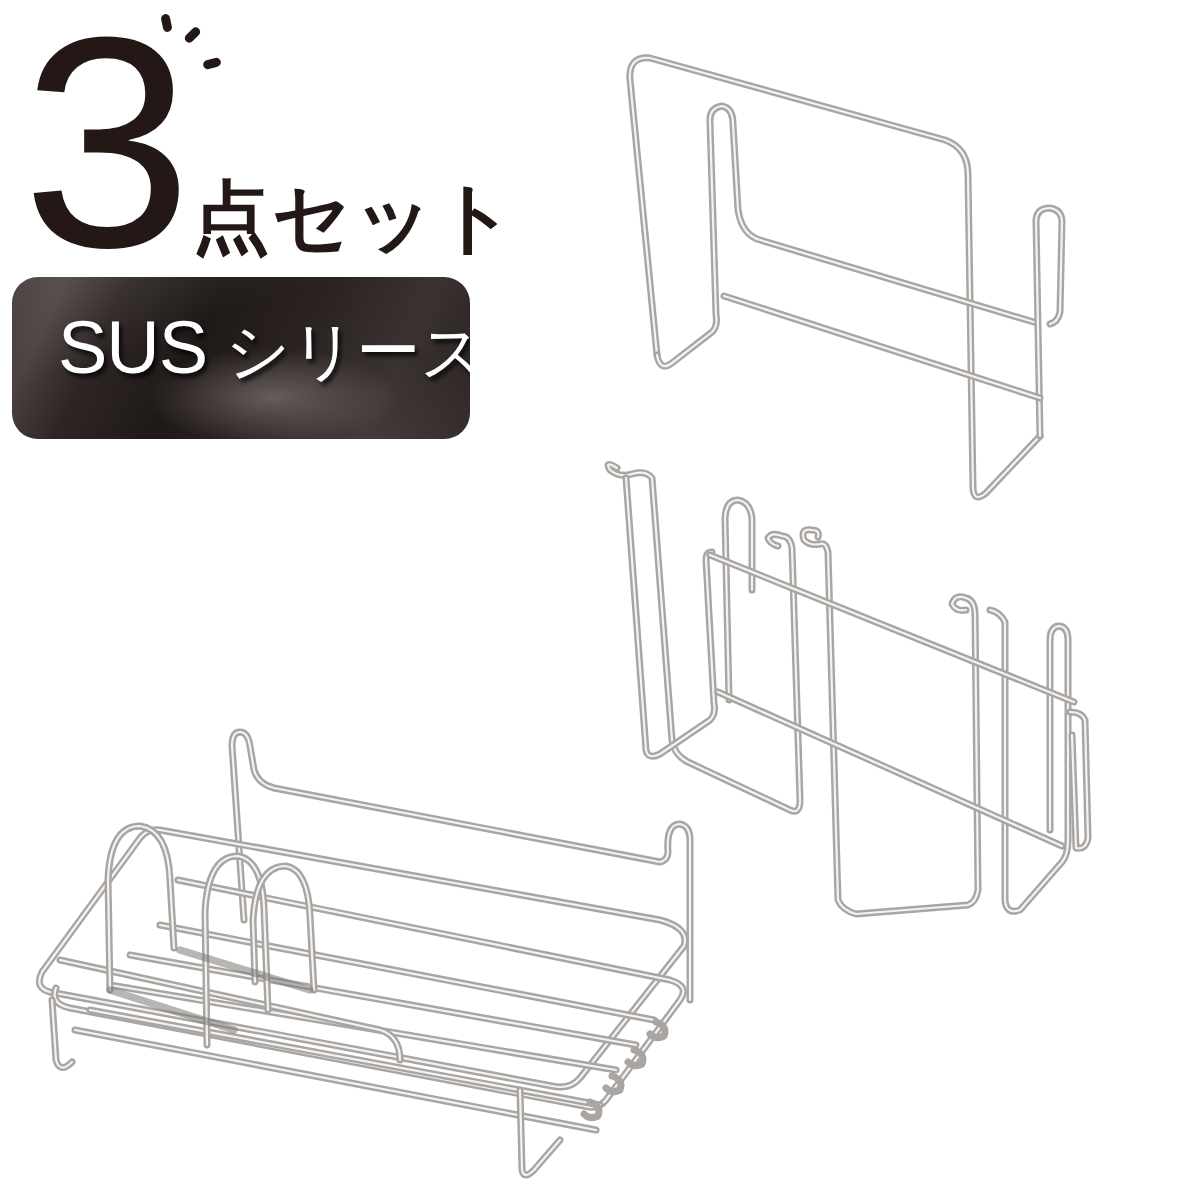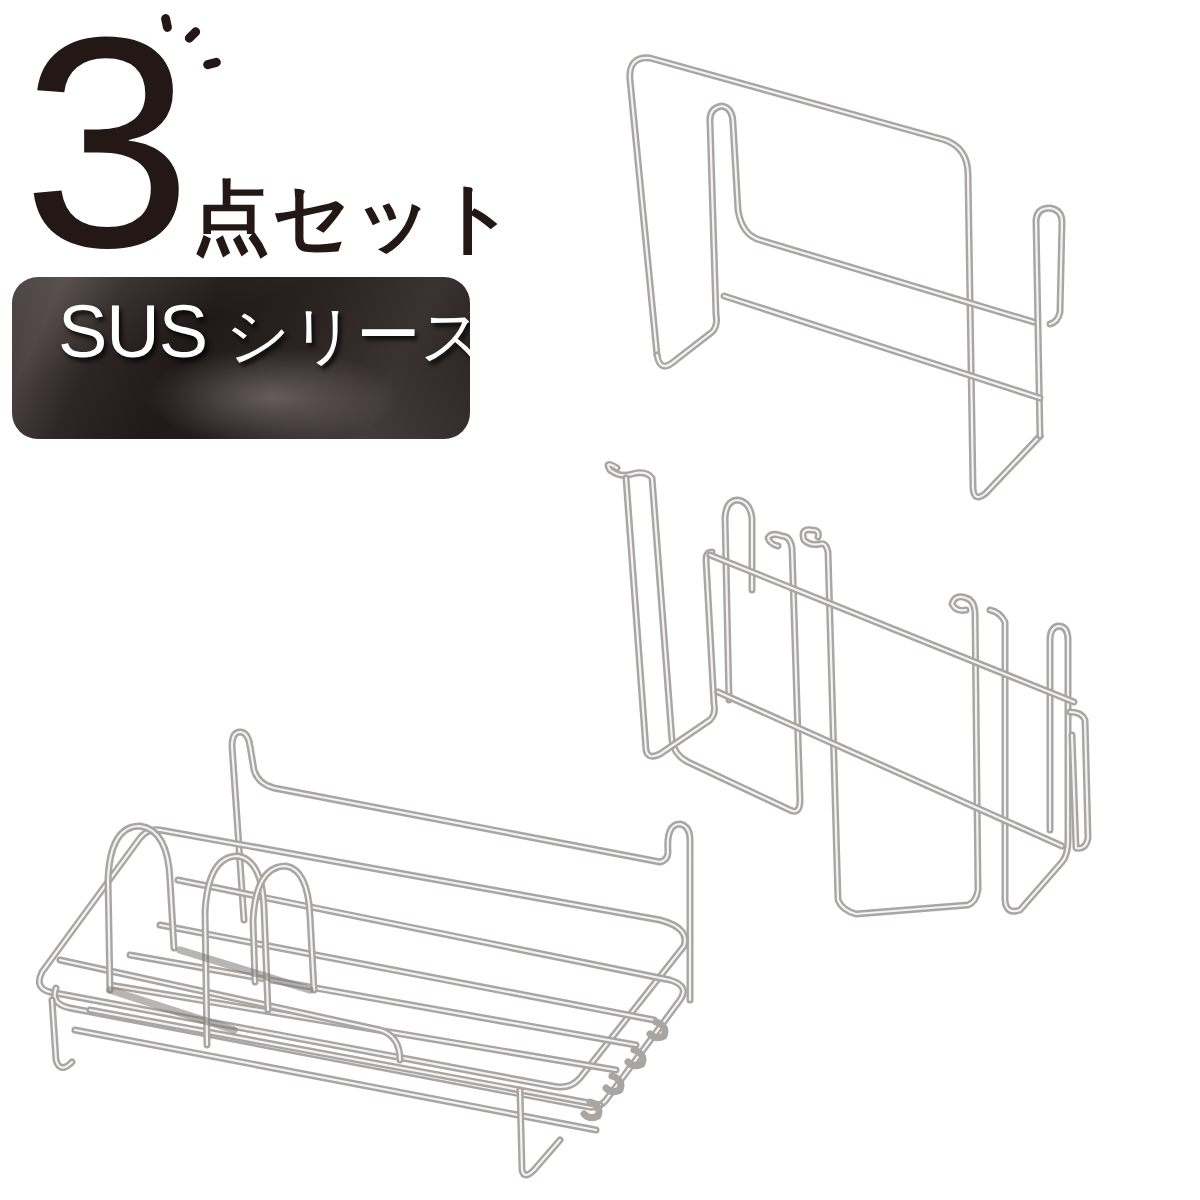--- a/index.html
+++ b/index.html
@@ -17,21 +17,21 @@
               color: #231815; letter-spacing: 2px; white-space: nowrap; }
 
   
   .badge { left: 12px; top: 277px; width: 458px; height: 162px; border-radius: 26px;
            background:
              radial-gradient(ellipse 180px 70px at 260px 120px, rgba(150,140,138,0.55), rgba(0,0,0,0) 70%),
              linear-gradient(115deg, #3a3231 0%, #4a4140 10%, #2d2625 22%, #1f1918 40%, #2a2322 60%, #3b3332 80%, #241d1c 100%);
            overflow: hidden; }
   .badge::after { content: ""; position: absolute; left: 0; top: 0; right: 0; bottom: 0;
                   background: linear-gradient(160deg, rgba(255,255,255,0.10) 0%, rgba(255,255,255,0) 35%, rgba(255,255,255,0) 70%, rgba(255,255,255,0.08) 100%); }
-  .badge-title { position: absolute; left: 46px; top: 12px; font-size: 74px; line-height: 86px; color: #ffffff;
+  .badge-title { position: absolute; left: 46px; top: 28px; font-size: 74px; line-height: 86px; color: #ffffff;
                  font-family: "Liberation Sans", "DejaVu Sans", sans-serif; white-space: nowrap;
                  text-shadow: 3px 4px 4px rgba(0,0,0,0.75); z-index: 2; letter-spacing: -1px; }
   .badge-title .jp { font-family: "DejaVu Sans", sans-serif; font-size: 64px; margin-left: 18px; letter-spacing: 0; }
   .pill { position: absolute; left: 43px; top: 99px; width: 405px; height: 52px; border-radius: 26px;
           background: #ffffff; box-shadow: 2px 3px 4px rgba(0,0,0,0.5); z-index: 2;
           display: flex; align-items: center; justify-content: center; }
   .pill-text { font-size: 38px; line-height: 52px; color: #231815; letter-spacing: 4px; font-weight: 700; white-space: nowrap; }
 
   svg.product { position: absolute; overflow: visible; }
   .wire { fill: none; stroke: #a9a5a2; stroke-width: 7; stroke-linecap: round; stroke-linejoin: round; }

